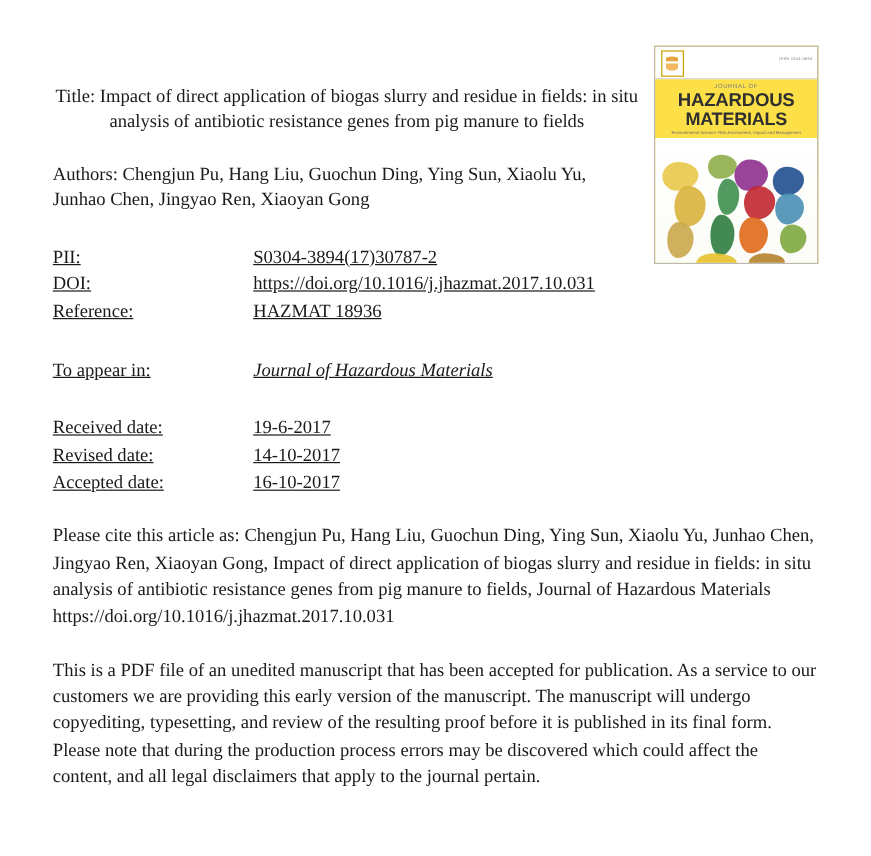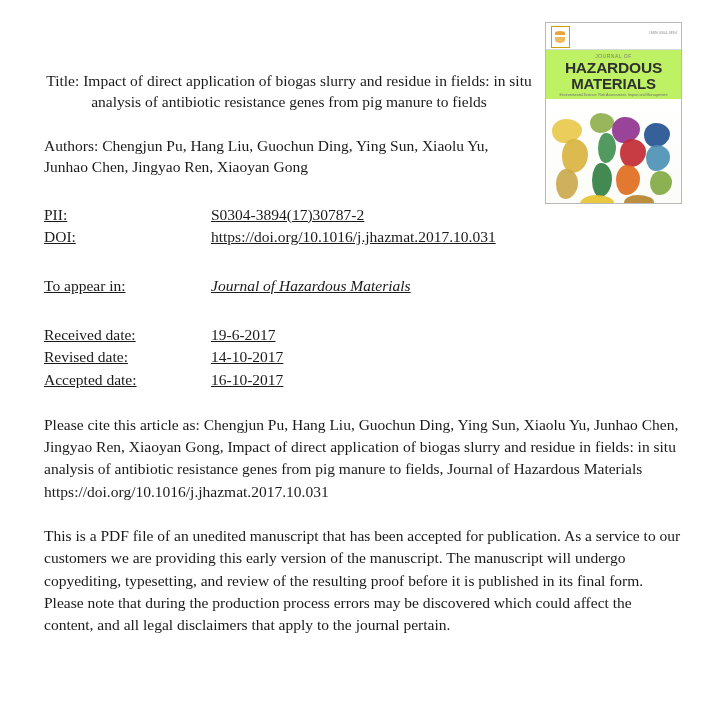--- a/index.html
+++ b/index.html
@@ -24,26 +24,26 @@
   }
   .heading {
     font-size: 21px;
     line-height: 1.25;
     margin: 8px 0 0 0;
     font-weight: normal;
     color: #111;
   }
   .cover-art {
     position: absolute;
-    top: 22px;
+    top: 38px;
     right: 44px;
     width: 135px;
     height: 180px;
     border: 1px solid #b9b9b9;
-    background: #bef264;
+    background: #fde047;
     overflow: hidden;
   }
   .cover-top {
     height: 26px;
     border-bottom: 1px solid #d8d8d8;
     position: relative;
     background: #fff;
   }
   .elsevier-mark {
     position: absolute;
@@ -204,20 +204,24 @@
   <table class="meta-table">
     <tbody>
         <tr>
       <td class="meta-label">PII:</td>
       <td>S0304-3894(17)30787-2</td>
     </tr>
     <tr>
       <td class="meta-label">DOI:</td>
       <td>https://doi.org/10.1016/j.jhazmat.2017.10.031</td>
     </tr>
+    <tr>
+      <td class="meta-label">Reference:</td>
+      <td>HAZMAT 18936</td>
+    </tr>
   </tbody>
     </table>
 
   <table class="meta-table">
     <tbody>
         <tr>
       <td class="meta-label">To appear in:</td>
       <td class="italic">Journal of Hazardous Materials</td>
     </tr>
   </tbody>

